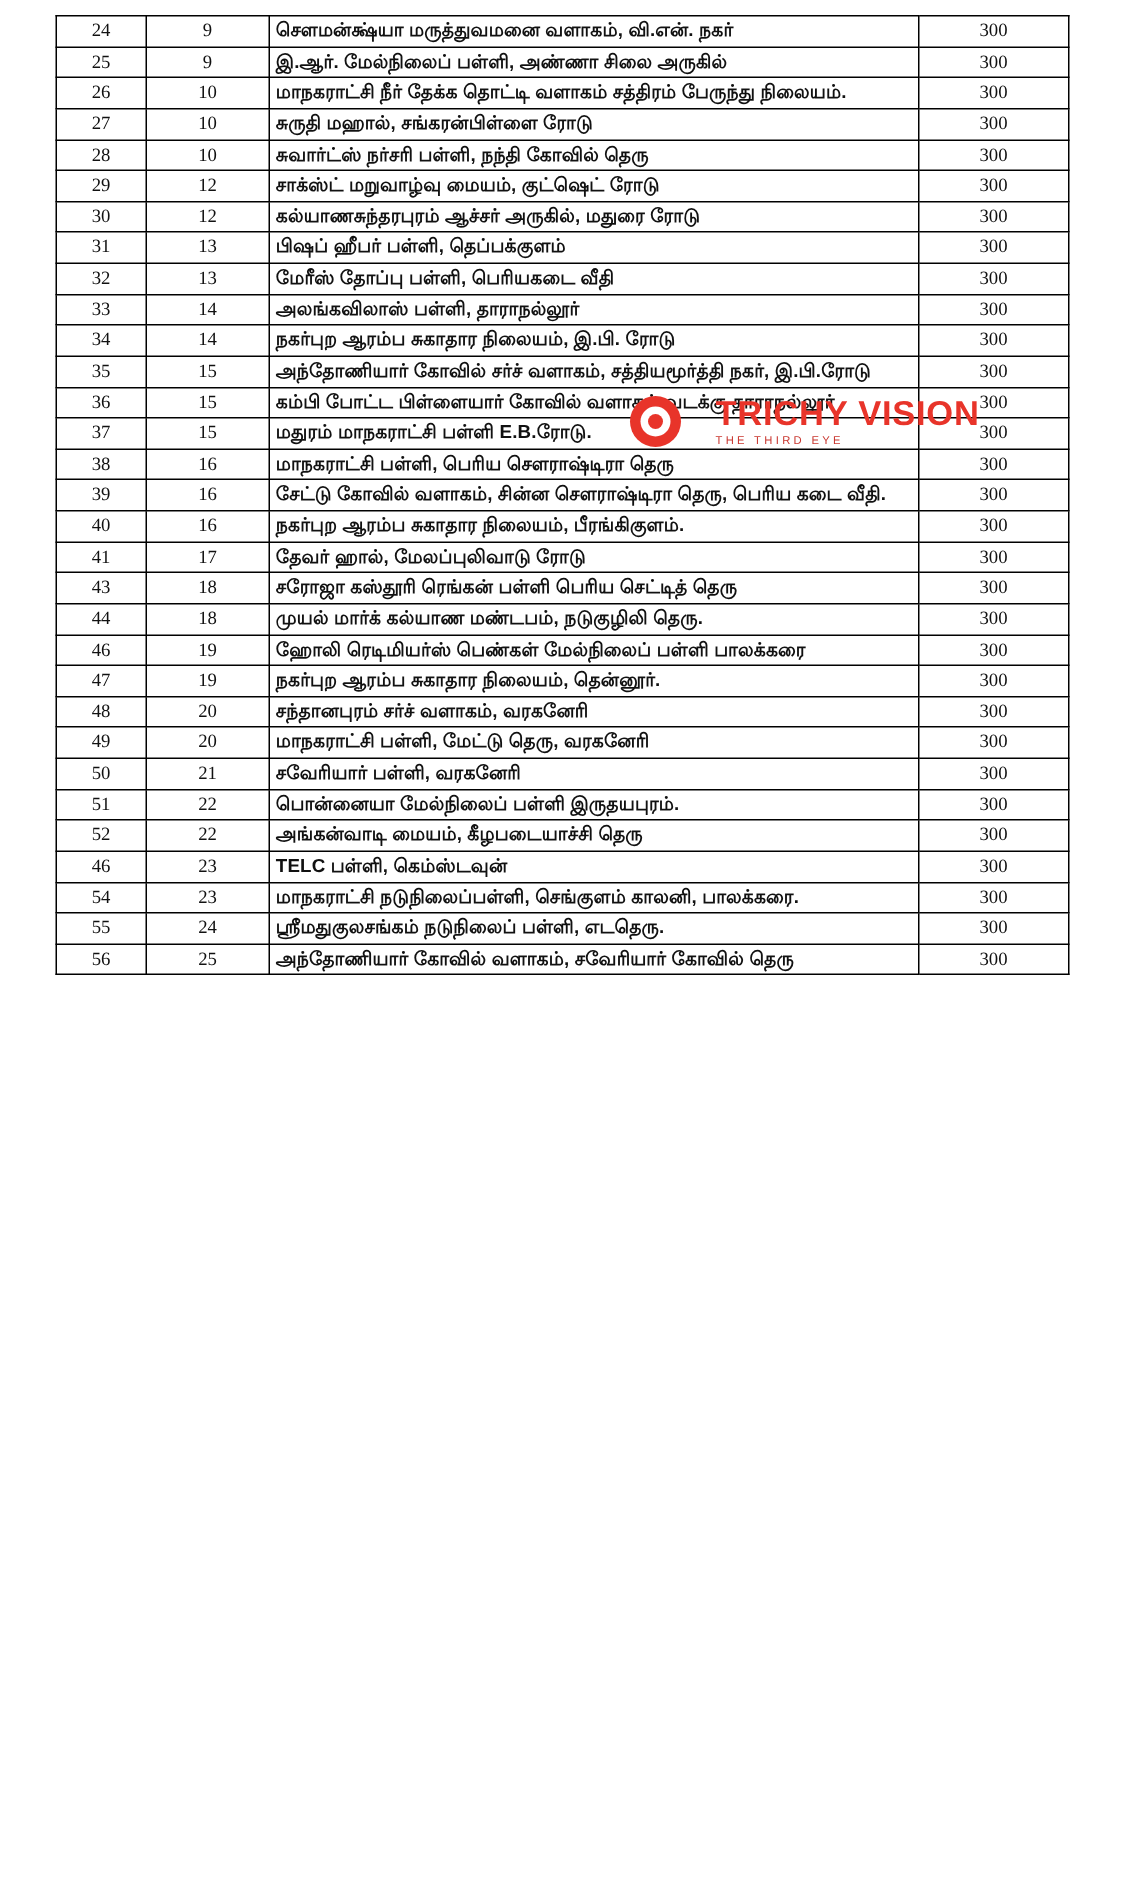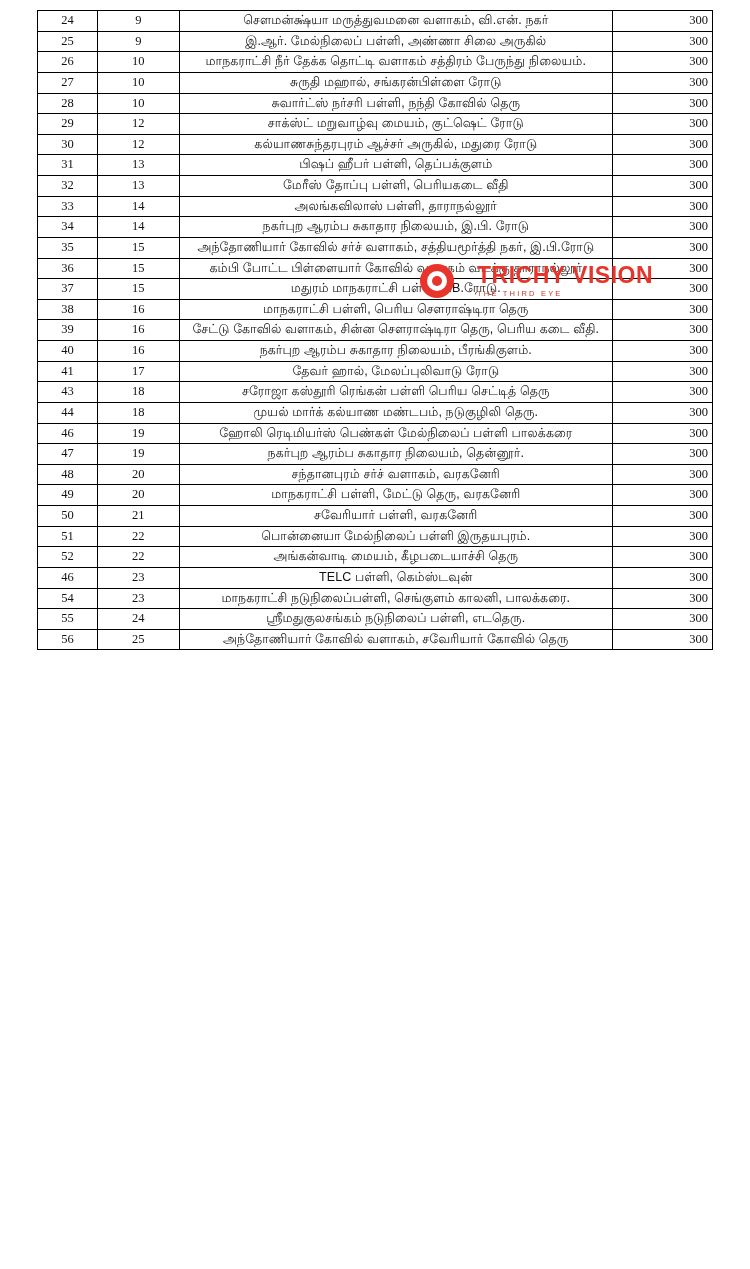--- a/index.html
+++ b/index.html
@@ -43,29 +43,29 @@
     font-size: 14px;
   }
   td.col-ward {
     width: 72px;
     text-align: center;
     font-family: "Liberation Serif", serif;
     font-size: 13.5px;
   }
   td.col-name {
     width: 418px;
-    text-align: center;
+    text-align: left;
     padding-left: 10px;
-    font-weight: normal;
+    font-weight: bold;
     font-size: 13px;
     letter-spacing: 0.1px;
   }
   td.col-qty {
     width: 90px;
-    text-align: right;
+    text-align: center;
     font-family: "Liberation Serif", serif;
     font-size: 13.5px;
     vertical-align: top;
     padding-top: 3px;
   }
   .watermark {
     position: absolute;
     left: 420px;
     top: 264px;
     display: flex;

